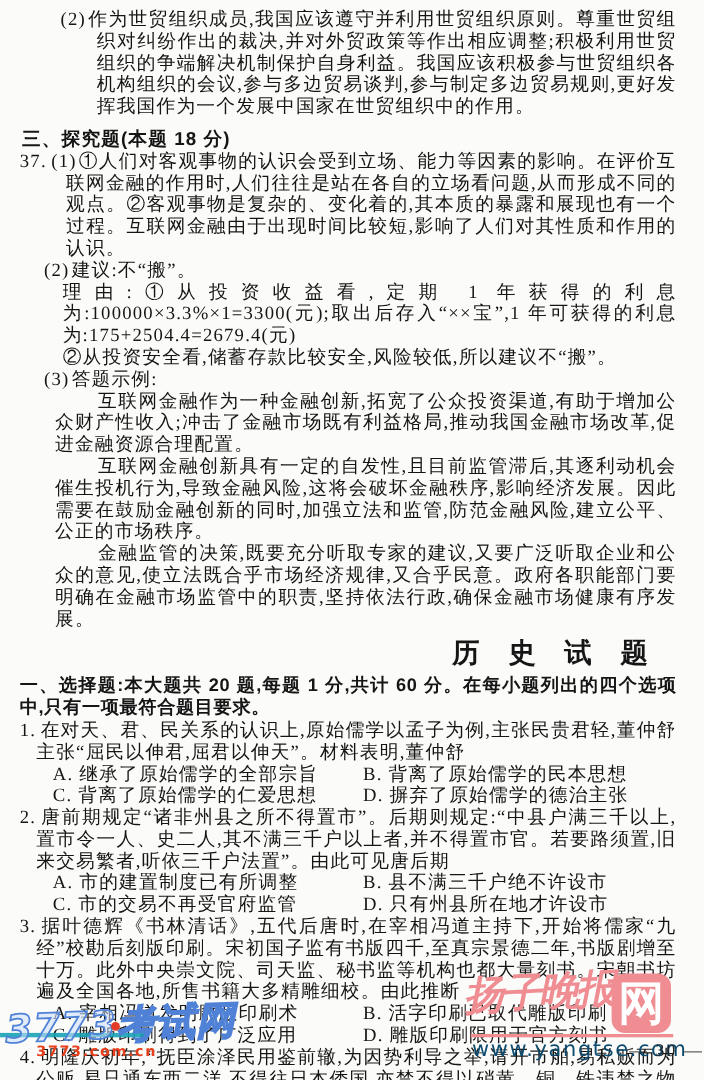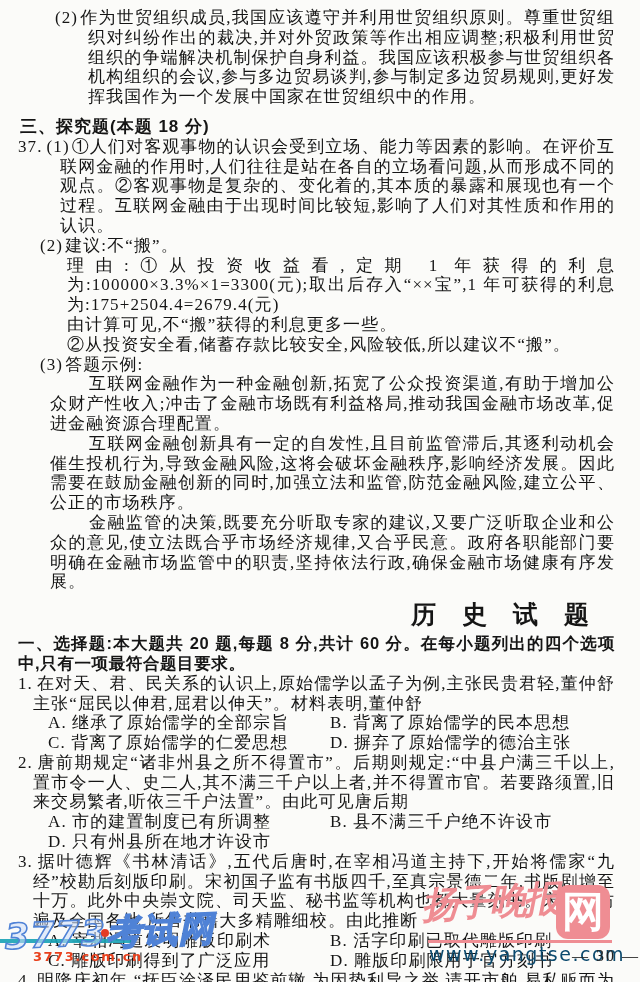--- a/index.html
+++ b/index.html
@@ -25,21 +25,21 @@
   .p-deep{margin-left:37px;padding-left:33px;text-indent:-33px;}
   
   .sec-title{
     margin:10px 0 0 2px;
     font-family:"Liberation Sans","DejaVu Sans",sans-serif;
     font-weight:bold;font-size:17px;line-height:19.8px;letter-spacing:1px;
   }
   .q37{padding-left:42px;text-indent:-42px;}
   .qnum{margin-right:4px;}
   .sub{margin-left:22px;padding-left:23px;text-indent:-23px;}
-  .subcont{margin-left:49px;}
+  .subcont{margin-left:39px;}
   .example{margin-left:32px;text-indent:2.3em;}
   
   .hist-title{
     margin:7px 0 5px;
     text-align:right;
     font-family:"Liberation Sans","DejaVu Sans",sans-serif;
     font-weight:bold;
     font-size:25px;line-height:30px;
     letter-spacing:26px;padding-left:26px;
   }
@@ -103,48 +103,48 @@
 
   <p class="p-deep"><span class="lbl">(2)</span><span>作为世贸组织成员,我国应该遵守并利用世贸组织原则。尊重世贸组织对纠纷作出的裁决,并对外贸政策等作出相应调整;积极利用世贸组织的争端解决机制保护自身利益。我国应该积极参与世贸组织各机构组织的会议,参与多边贸易谈判,参与制定多边贸易规则,更好发挥我国作为一个发展中国家在世贸组织中的作用。</span></p>
 
   <p class="sec-title">三、探究题(本题 18 分)</p>
 
   <p class="q37"><span class="qnum">37.</span><span class="lbl">(1)</span><span>①人们对客观事物的认识会受到立场、能力等因素的影响。在评价互联网金融的作用时,人们往往是站在各自的立场看问题,从而形成不同的观点。②客观事物是复杂的、变化着的,其本质的暴露和展现也有一个过程。互联网金融由于出现时间比较短,影响了人们对其性质和作用的认识。</span></p>
 
   <p class="sub"><span class="lbl">(2)</span><span>建议:不“搬”。</span></p>
 
   <p class="subcont">理由:①从投资收益看,定期 1 年获得的利息为:100000×3.3%×1=3300(元);取出后存入“××宝”,1 年可获得的利息为:175+2504.4=2679.4(元)</p>
-  <p class="subcont">由计算可见,不“搬”获得的利息更多一些。</p>
   <p class="subcont">②从投资安全看,储蓄存款比较安全,风险较低,所以建议不“搬”。</p>
 
   <p class="sub"><span class="lbl">(3)</span><span>答题示例:</span></p>
 
   <p class="example">互联网金融作为一种金融创新,拓宽了公众投资渠道,有助于增加公众财产性收入;冲击了金融市场既有利益格局,推动我国金融市场改革,促进金融资源合理配置。</p>
   <p class="example">互联网金融创新具有一定的自发性,且目前监管滞后,其逐利动机会催生投机行为,导致金融风险,这将会破坏金融秩序,影响经济发展。因此需要在鼓励金融创新的同时,加强立法和监管,防范金融风险,建立公平、公正的市场秩序。</p>
   <p class="example">金融监管的决策,既要充分听取专家的建议,又要广泛听取企业和公众的意见,使立法既合乎市场经济规律,又合乎民意。政府各职能部门要明确在金融市场监管中的职责,坚持依法行政,确保金融市场健康有序发展。</p>
 
   <h1 class="hist-title">历史试题</h1>
 
-  <p class="intro">一、选择题:本大题共 20 题,每题 8 分,共计 60 分。在每小题列出的四个选项中,只有一项最符合题目要求。</p>
+  <p class="intro">一、选择题:本大题共 20 题,每题 1 分,共计 60 分。在每小题列出的四个选项中,只有一项最符合题目要求。</p>
 
   <div>
     <p class="stem"><span class="qnum">1.</span><span>在对天、君、民关系的认识上,原始儒学以孟子为例,主张民贵君轻,董仲舒主张“屈民以伸君,屈君以伸天”。材料表明,董仲舒</span></p>
     <div class="opts2">
       <span class="opt">A. 继承了原始儒学的全部宗旨</span>
       <span class="opt">B. 背离了原始儒学的民本思想</span>
       <span class="opt">C. 背离了原始儒学的仁爱思想</span>
       <span class="opt">D. 摒弃了原始儒学的德治主张</span>
     </div>
   </div>
 
   <div>
     <p class="stem"><span class="qnum">2.</span><span>唐前期规定“诸非州县之所不得置市”。后期则规定:“中县户满三千以上,置市令一人、史二人,其不满三千户以上者,并不得置市官。若要路须置,旧来交易繁者,听依三千户法置”。由此可见唐后期</span></p>
     <div class="opts2">
       <span class="opt">A. 市的建置制度已有所调整</span>
       <span class="opt">B. 县不满三千户绝不许设市</span>
+      <span class="opt">C. 市的交易不再受官府监管</span>
       <span class="opt">D. 只有州县所在地才许设市</span>
     </div>
   </div>
 
   <div>
     <p class="stem"><span class="qnum">3.</span><span>据叶德辉《书林清话》,五代后唐时,在宰相冯道主持下,开始将儒家“九经”校勘后刻版印刷。宋初国子监有书版四千,至真宗景德二年,书版剧增至十万。此外中央崇文院、司天监、秘书监等机构也都大量刻书。宋朝书坊遍及全国各地,所售书籍大多精雕细校。由此推断</span></p>
     <div class="opts2">
       <span class="opt">A. 宰相冯道发明雕版印刷术</span>
       <span class="opt">B. 活字印刷已取代雕版印刷</span>
       <span class="opt">C. 雕版印刷得到了广泛应用</span>

